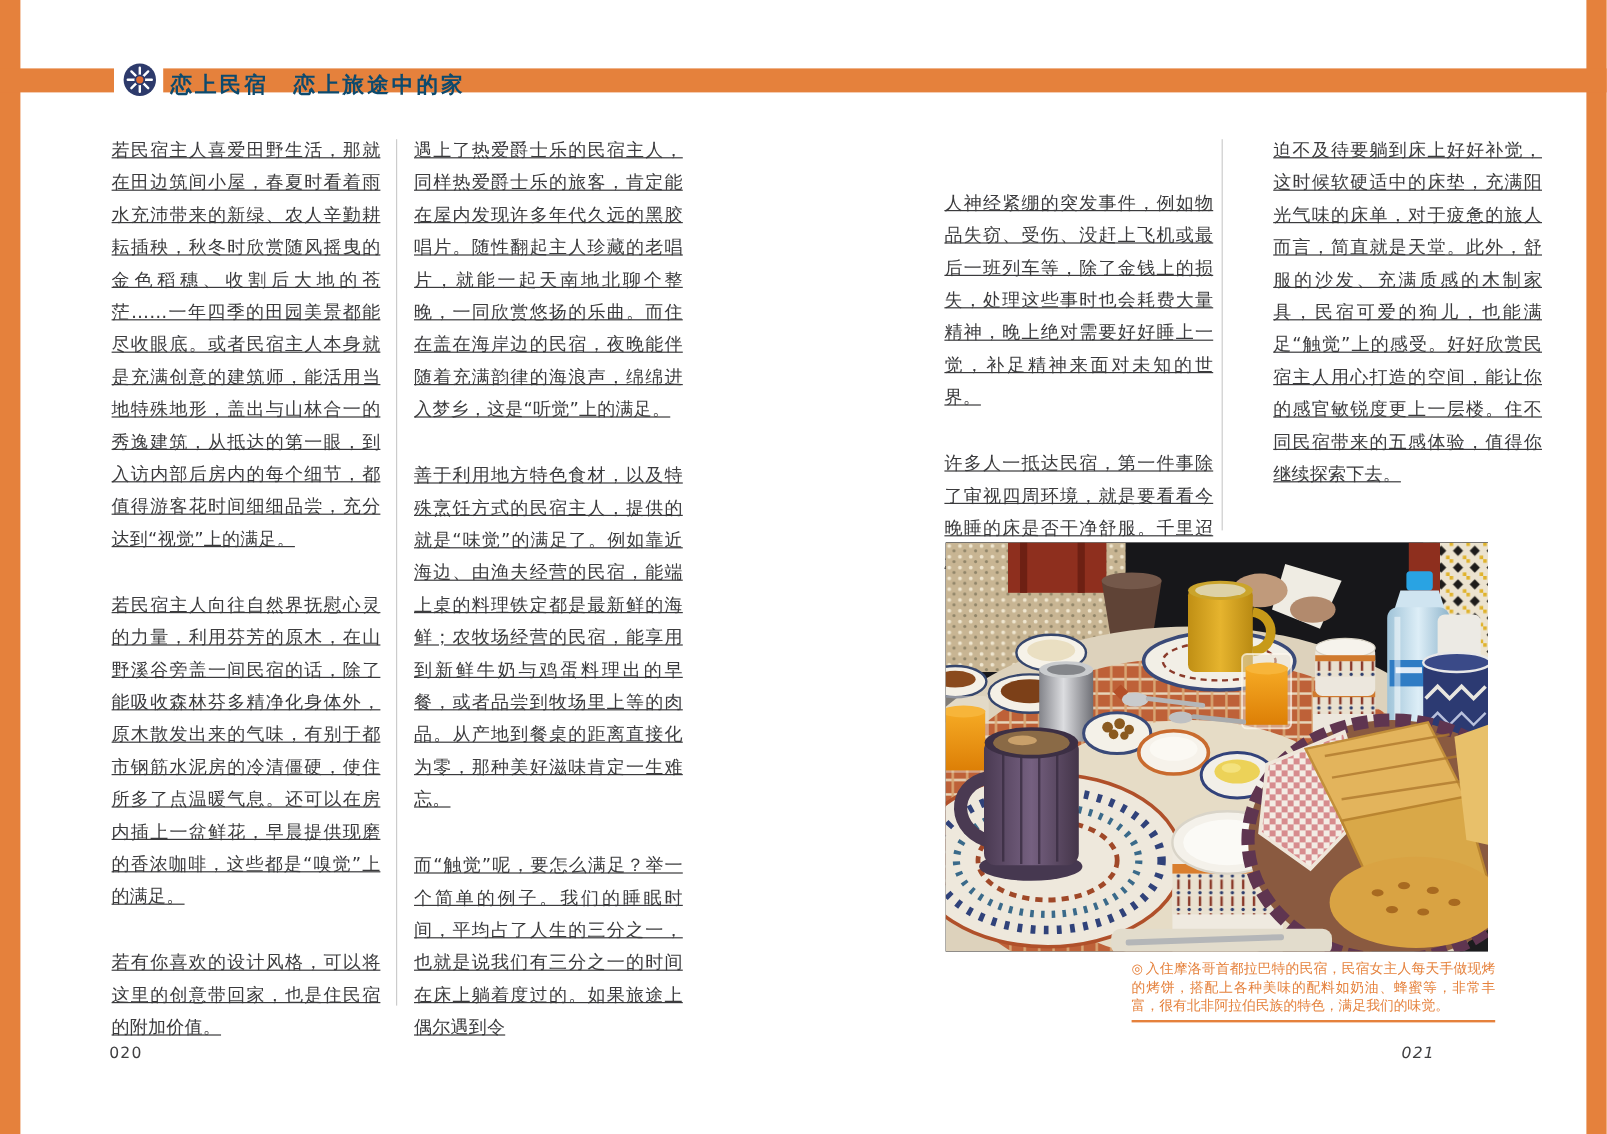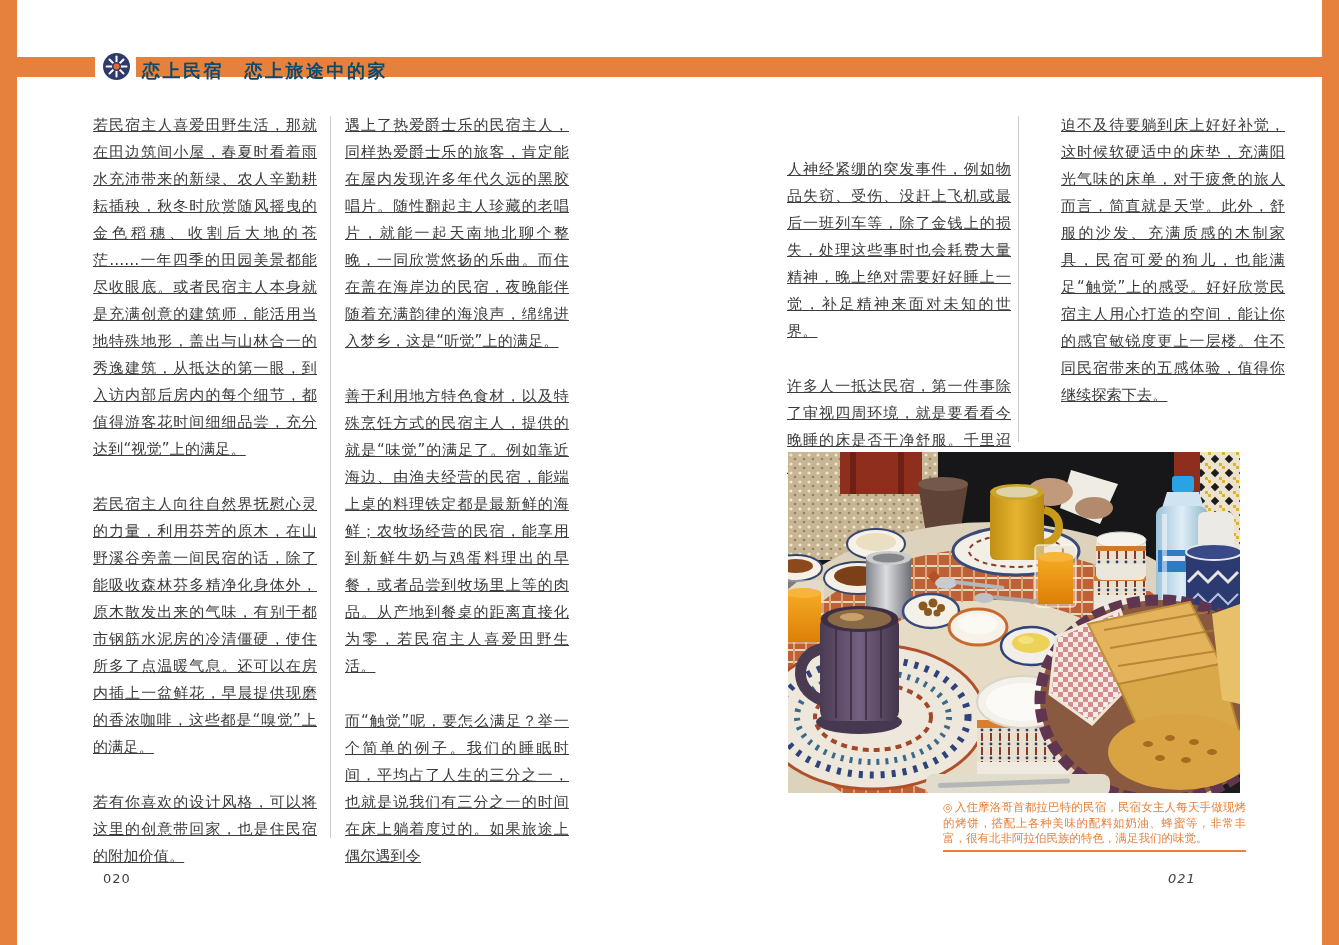--- a/index.html
+++ b/index.html
@@ -36,21 +36,21 @@
     overflow:hidden;background:#1c1c1e;
   }
   .photo svg{display:block;}
   .caption{
     position:absolute;left:943px;top:800px;width:303px;
     font-size:11.5px;line-height:15.5px;color:#E5813C;text-align:justify;
   }
   .caption .bullet{font-size:11px;margin-right:2px;}
   .caption-rule{position:absolute;left:943px;top:850px;width:303px;height:2px;background:#E5813C;}
   .pagenum{position:absolute;font-size:13px;color:#3f3f41;letter-spacing:1px;}
-  #pn-left{left:103px;top:871px;}
+  #pn-left{left:91px;top:871px;}
   #pn-right{left:1168px;top:871px;font-style:italic;}
 </style>
 </head>
 <body>
 
 <div class="edge-strip left"></div>
 <div class="edge-strip right"></div>
 
 <div class="header-bar"></div>
 <div class="logo-notch"></div>
@@ -70,21 +70,21 @@
 <div class="header-title">恋上民宿　恋上旅途中的家</div>
 
 <div class="col" id="col1">
   <p>若民宿主人喜爱田野生活，那就在田边筑间小屋，春夏时看着雨水充沛带来的新绿、农人辛勤耕耘插秧，秋冬时欣赏随风摇曳的金色稻穗、收割后大地的苍茫……一年四季的田园美景都能尽收眼底。或者民宿主人本身就是充满创意的建筑师，能活用当地特殊地形，盖出与山林合一的秀逸建筑，从抵达的第一眼，到入访内部后房内的每个细节，都值得游客花时间细细品尝，充分达到“视觉”上的满足。</p>
   <p>若民宿主人向往自然界抚慰心灵的力量，利用芬芳的原木，在山野溪谷旁盖一间民宿的话，除了能吸收森林芬多精净化身体外，原木散发出来的气味，有别于都市钢筋水泥房的冷清僵硬，使住所多了点温暖气息。还可以在房内插上一盆鲜花，早晨提供现磨的香浓咖啡，这些都是“嗅觉”上的满足。</p>
   <p>若有你喜欢的设计风格，可以将这里的创意带回家，也是住民宿的附加价值。</p>
 </div>
 <div class="vrule" id="rule1"></div>
 <div class="col" id="col2">
   <p>遇上了热爱爵士乐的民宿主人，同样热爱爵士乐的旅客，肯定能在屋内发现许多年代久远的黑胶唱片。随性翻起主人珍藏的老唱片，就能一起天南地北聊个整晚，一同欣赏悠扬的乐曲。而住在盖在海岸边的民宿，夜晚能伴随着充满韵律的海浪声，绵绵进入梦乡，这是“听觉”上的满足。</p>
-  <p>善于利用地方特色食材，以及特殊烹饪方式的民宿主人，提供的就是“味觉”的满足了。例如靠近海边、由渔夫经营的民宿，能端上桌的料理铁定都是最新鲜的海鲜；农牧场经营的民宿，能享用到新鲜牛奶与鸡蛋料理出的早餐，或者品尝到牧场里上等的肉品。从产地到餐桌的距离直接化为零，若民宿主人喜爱田野生活。</p>
+  <p>善于利用地方特色食材，以及特殊烹饪方式的民宿主人，提供的就是“味觉”的满足了。例如靠近海边、由渔夫经营的民宿，能端上桌的料理铁定都是最新鲜的海鲜；农牧场经营的民宿，能享用到新鲜牛奶与鸡蛋料理出的早餐，或者品尝到牧场里上等的肉品。从产地到餐桌的距离直接化为零，那种美好滋味肯定一生难忘。</p>
   <p>而“触觉”呢，要怎么满足？举一个简单的例子。我们的睡眠时间，平均占了人生的三分之一，也就是说我们有三分之一的时间在床上躺着度过的。如果旅途上偶尔遇到令</p>
 </div>
 
 <div class="col" id="col3">
   <p>人神经紧绷的突发事件，例如物品失窃、受伤、没赶上飞机或最后一班列车等，除了金钱上的损失，处理这些事时也会耗费大量精神，晚上绝对需要好好睡上一觉，补足精神来面对未知的世界。</p>
   <p>许多人一抵达民宿，第一件事除了审视四周环境，就是要看看今晚睡的床是否干净舒服。千里迢迢前来，</p>
 </div>
 <div class="vrule" id="rule2"></div>
 <div class="col" id="col4">
   <p>迫不及待要躺到床上好好补觉，这时候软硬适中的床垫，充满阳光气味的床单，对于疲惫的旅人而言，简直就是天堂。此外，舒服的沙发、充满质感的木制家具，民宿可爱的狗儿，也能满足“触觉”上的感受。好好欣赏民宿主人用心打造的空间，能让你的感官敏锐度更上一层楼。住不同民宿带来的五感体验，值得你继续探索下去。</p>

